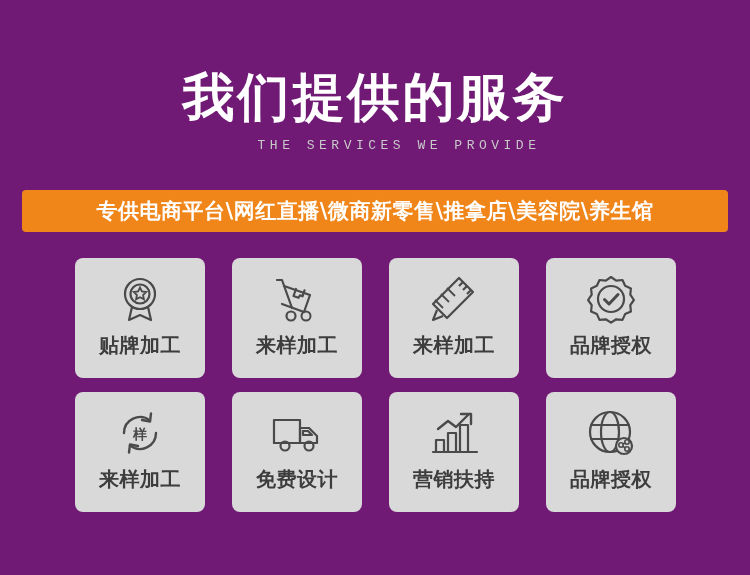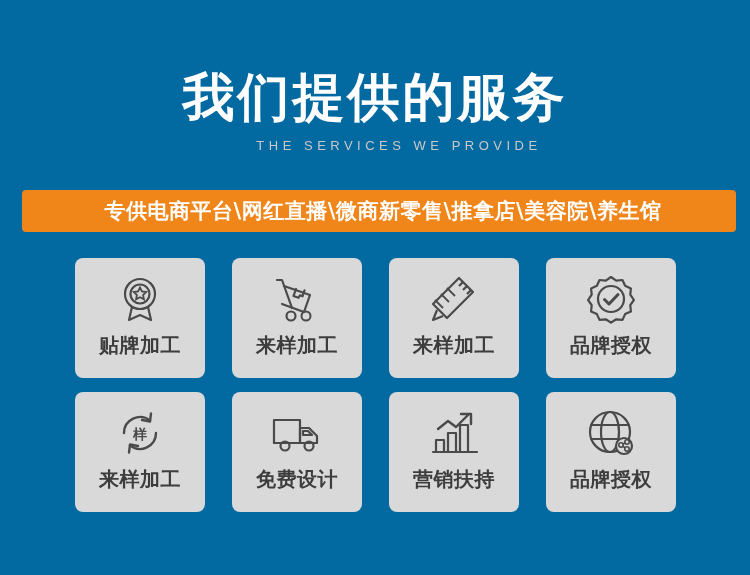--- a/index.html
+++ b/index.html
@@ -10,21 +10,21 @@
     width: 750px;
     height: 575px;
     background: #595959;
     font-family: "Liberation Sans", sans-serif;
     overflow: hidden;
   }
   .page {
     position: relative;
     width: 750px;
     height: 575px;
-    background: #0369a1;
+    background: #701a75;
   }
 
   
   .heading-block {
     position: absolute;
     top: 66px;
     left: 0;
     width: 750px;
     text-align: center;
   }
@@ -34,37 +34,36 @@
     color: #ffffff;
     letter-spacing: 3px;
     line-height: 62px;
     font-family: "DejaVu Sans", "Liberation Sans", sans-serif;
   }
   .sub-title {
     margin-top: 10px;
     font-size: 13px;
     color: #c9c9c9;
     letter-spacing: 4.5px;
-    font-family: Liberation Sans, sans-serif;
+    font-family: Liberation Mono, monospace;
     padding-left: 48px;
   }
 
   
   .banner {
     position: absolute;
     top: 190px;
     left: 22px;
     width: 706px;
     height: 42px;
     background: #f08519;
     border-radius: 4px;
     display: flex;
     align-items: center;
     justify-content: center;
-    padding-left: 8px;
   }
   .banner-text {
     font-size: 21px;
     font-weight: bold;
     color: #ffffff;
     letter-spacing: 0.5px;
     font-family: "DejaVu Sans", "Liberation Sans", sans-serif;
     white-space: nowrap;
   }
 

